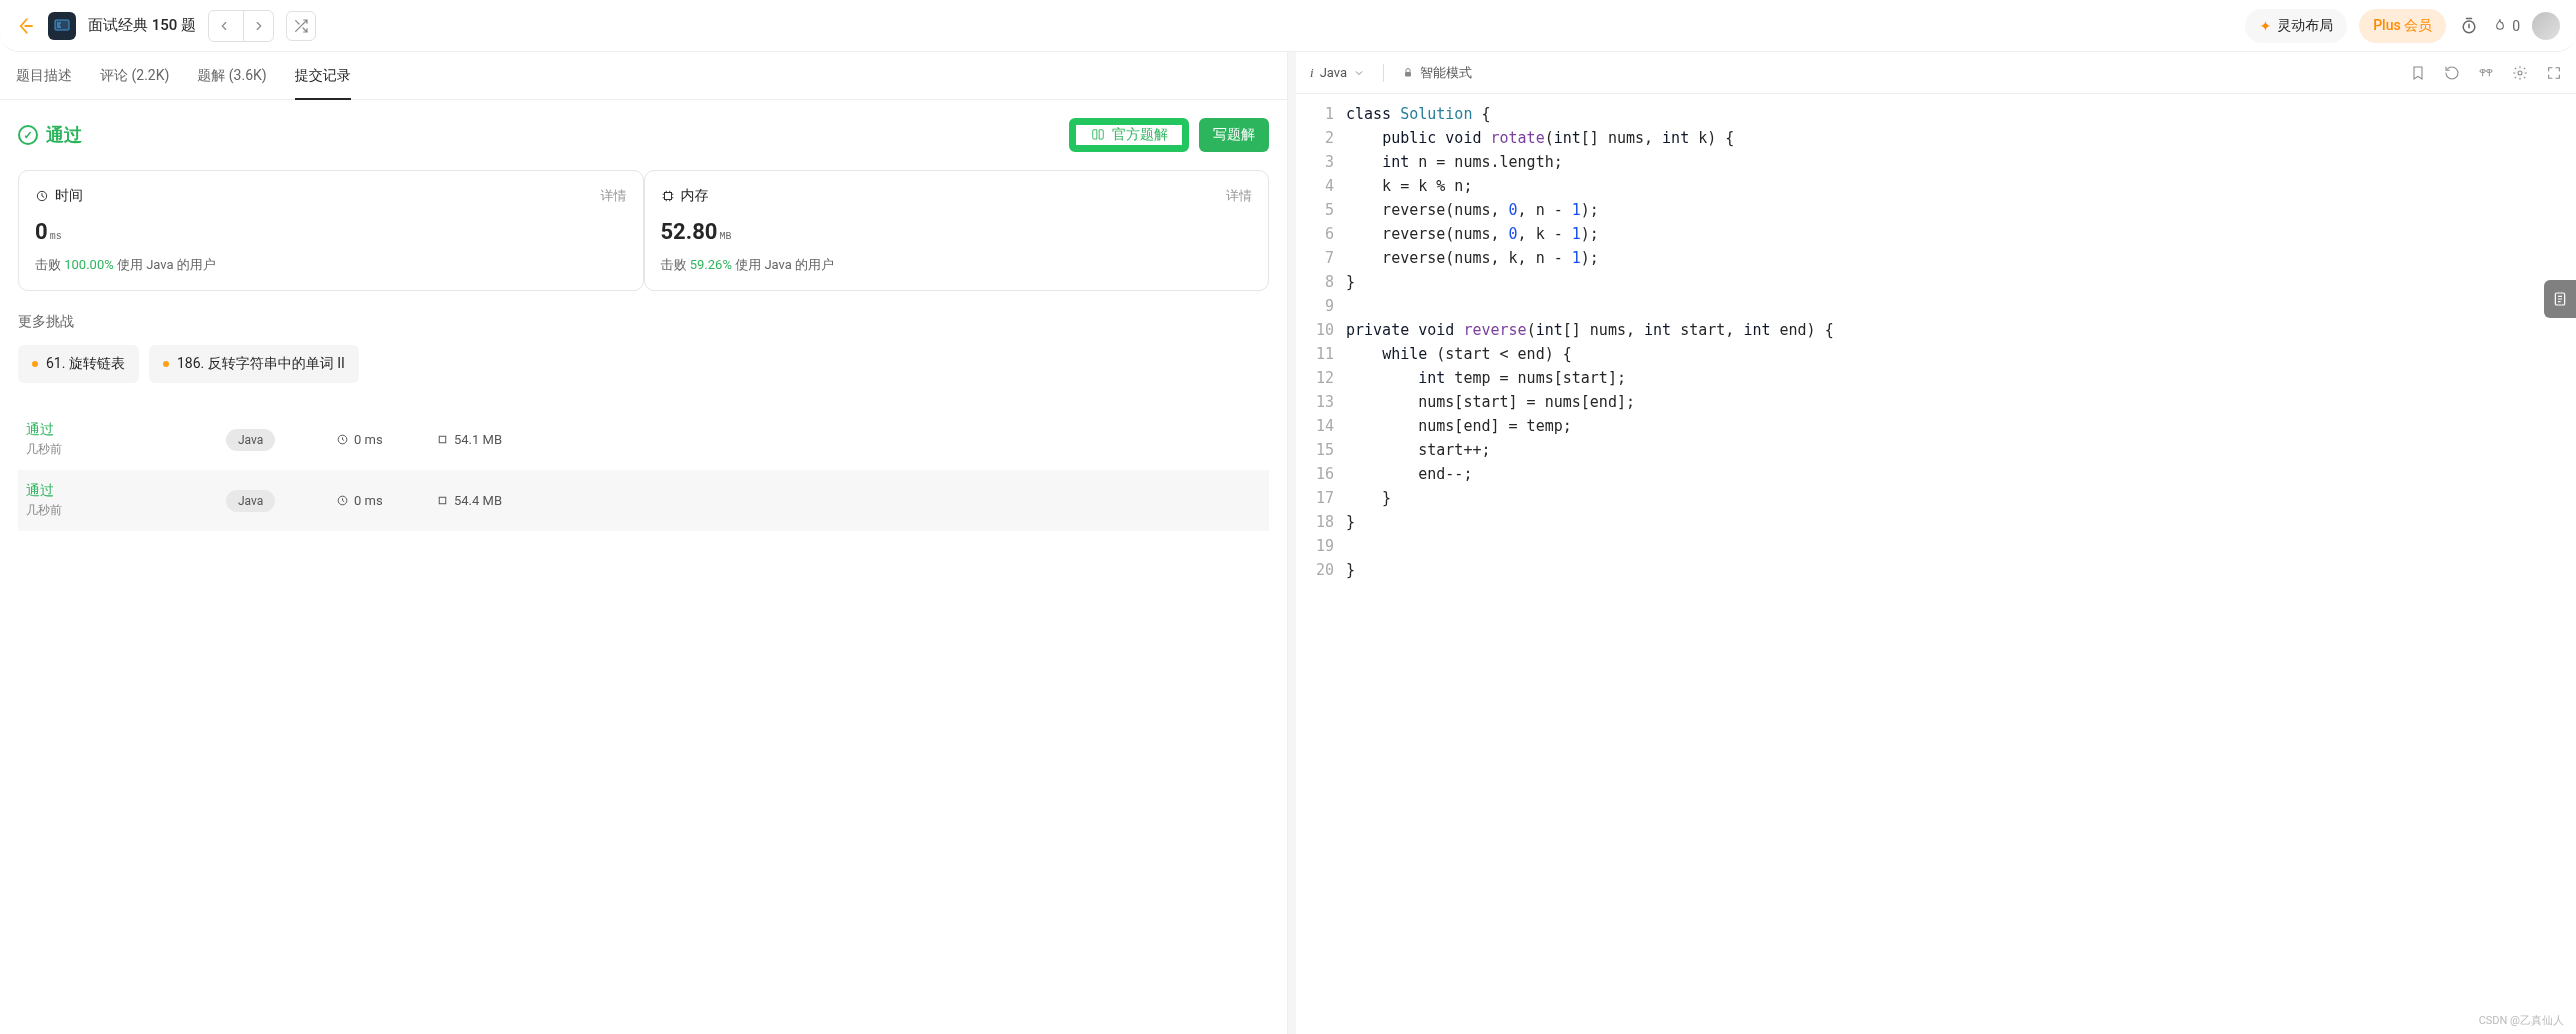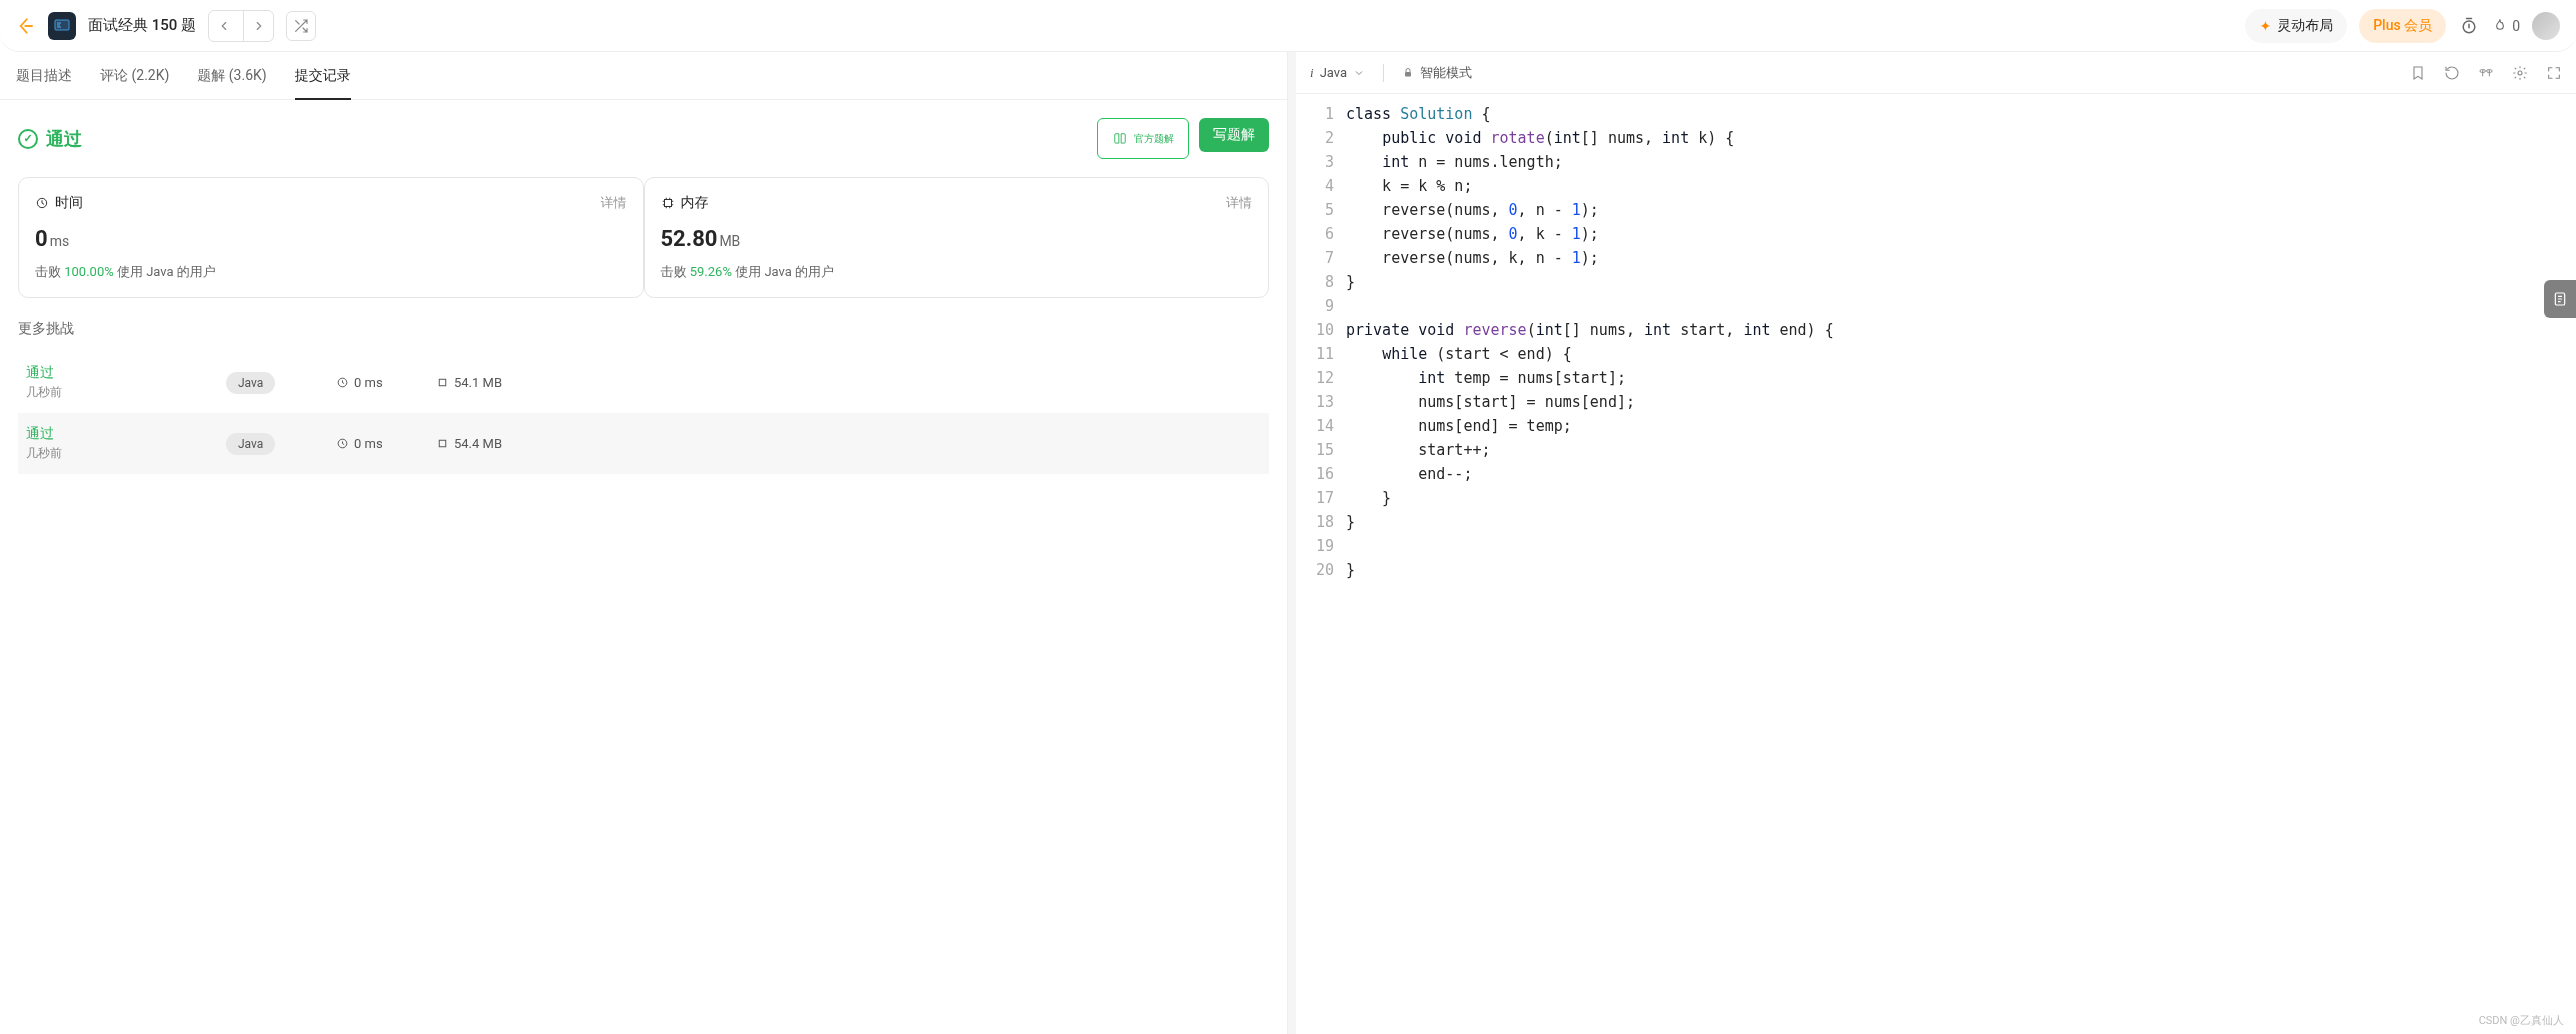--- a/index.html
+++ b/index.html
@@ -28,30 +28,30 @@
 .tabs { display:flex; padding:0 16px; border-bottom:1px solid #eee; gap:28px; height:48px; align-items:center; }
 .tab { color:#666; cursor:pointer; font-size:14px; height:100%; display:flex; align-items:center; position:relative; }
 .tab.active { color:#262626; font-weight:500; }
 .tab.active::after { content:''; position:absolute; bottom:-1px; left:0; right:0; height:2px; background:#262626; }
 
 .left-body { padding:18px; overflow-y:auto; flex:1; }
 .status-row { display:flex; align-items:center; justify-content:space-between; margin-bottom:18px; }
 .status-pass { display:flex; align-items:center; gap:8px; color:#2db55d; font-size:18px; font-weight:600; }
 .check-circle { width:20px; height:20px; border:2px solid #2db55d; border-radius:50%; display:flex; align-items:center; justify-content:center; font-size:11px; }
 .status-btns { display:flex; gap:10px; }
-.outline-btn { height:41px; padding:0 14px; border:1px solid #22c55e; border-radius:6px; color:#2db55d; display:flex; align-items:center; gap:6px; cursor:pointer; font-size:10px; }
+.outline-btn { height:34px; padding:0 14px; border:7px solid #22c55e; border-radius:6px; color:#2db55d; display:flex; align-items:center; gap:6px; cursor:pointer; font-size:14px; }
 .solid-btn { height:34px; padding:0 14px; background:#2db55d; border-radius:6px; color:#fff; display:flex; align-items:center; cursor:pointer; font-size:14px; }
 
 .metrics { display:flex; margin-bottom:22px; }
 .metric-card { flex:1; border:1px solid #e5e5e5; border-radius:10px; padding:16px; }
 .metric-head { display:flex; justify-content:space-between; align-items:center; margin-bottom:14px; color:#262626; font-size:14px; }
 .metric-head .label { display:flex; align-items:center; gap:6px; }
 .detail-link { color:#999; font-size:13px; cursor:pointer; }
 .metric-value { font-size:22px; font-weight:700; margin-bottom:12px; }
-.metric-value .unit { font-size:14px; font-weight:400; color:#666; margin-left:2px; }
+.metric-value .unit { font-size:10px; font-weight:400; color:#666; margin-left:2px;font-family:Liberation Mono, monospace; }
 .metric-foot { font-size:13px; color:#666; }
 .green { color:#2db55d; }
 
 .section-title { font-size:14px; color:#666; margin-bottom:14px; }
 .challenges { display:flex; gap:10px; flex-wrap:wrap; margin-bottom:26px; }
 .chip { background:#f5f5f5; border-radius:6px; padding:10px 14px; display:flex; align-items:center; gap:8px; cursor:pointer; font-size:14px; }
 .dot-orange { width:6px; height:6px; border-radius:50%; background:#ffa116; }
 
 .table-head { display:flex; align-items:center; padding:10px 8px; color:#888; font-size:13px; }
 .col-status { flex:0 0 200px; display:flex; align-items:center; gap:4px; }
@@ -200,20 +200,30 @@
                 <span>内存</span>
               </span>
             <span class="detail-link">详情</span>
           </div>
           <div class="metric-value"><span>52.80</span><span class="unit">MB</span></div>
           <div class="metric-foot"><span>击败</span> <span class="green">59.26%</span> <span>使用 Java 的用户</span></div>
         </div>
       </div>
 
       <div class="section-title">更多挑战</div>
+      <div class="challenges">
+        <div class="chip">
+            <span class="dot-orange"></span>
+            <span>61. 旋转链表</span>
+          </div>
+        <div class="chip">
+            <span class="dot-orange"></span>
+            <span>186. 反转字符串中的单词 II</span>
+          </div>
+      </div>
 
 
       <div class="table-row">
         <div class="col-status">
             <div>
               <div class="row-status">通过</div>
               <div class="row-time-ago">几秒前</div>
             </div>
           </div>
         <div class="col-lang">

